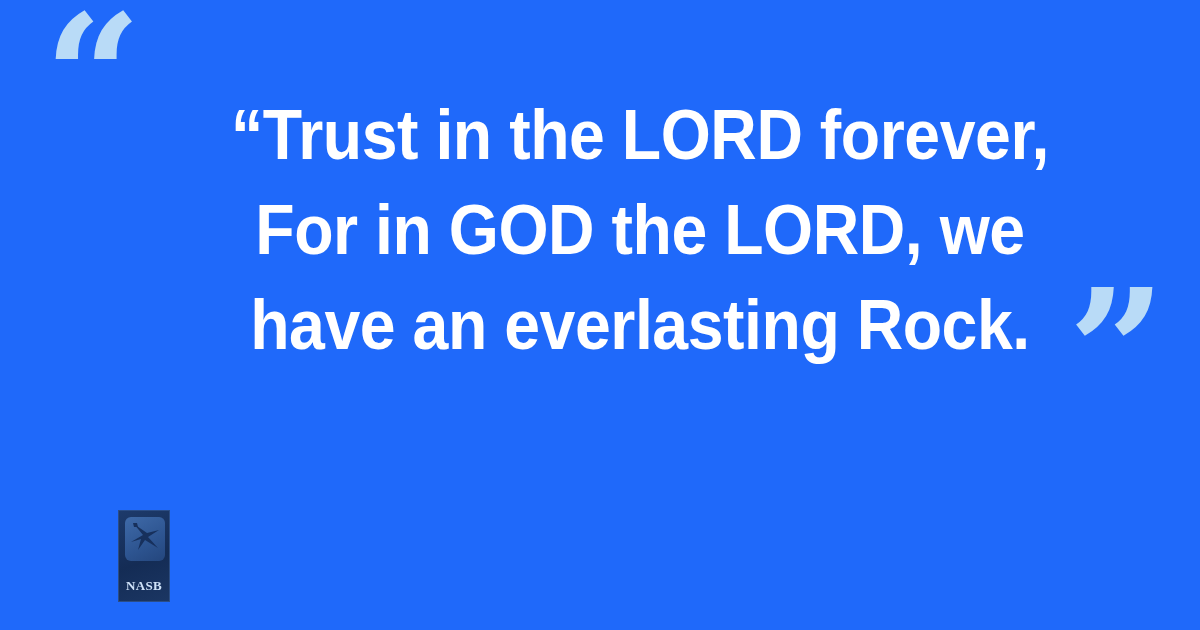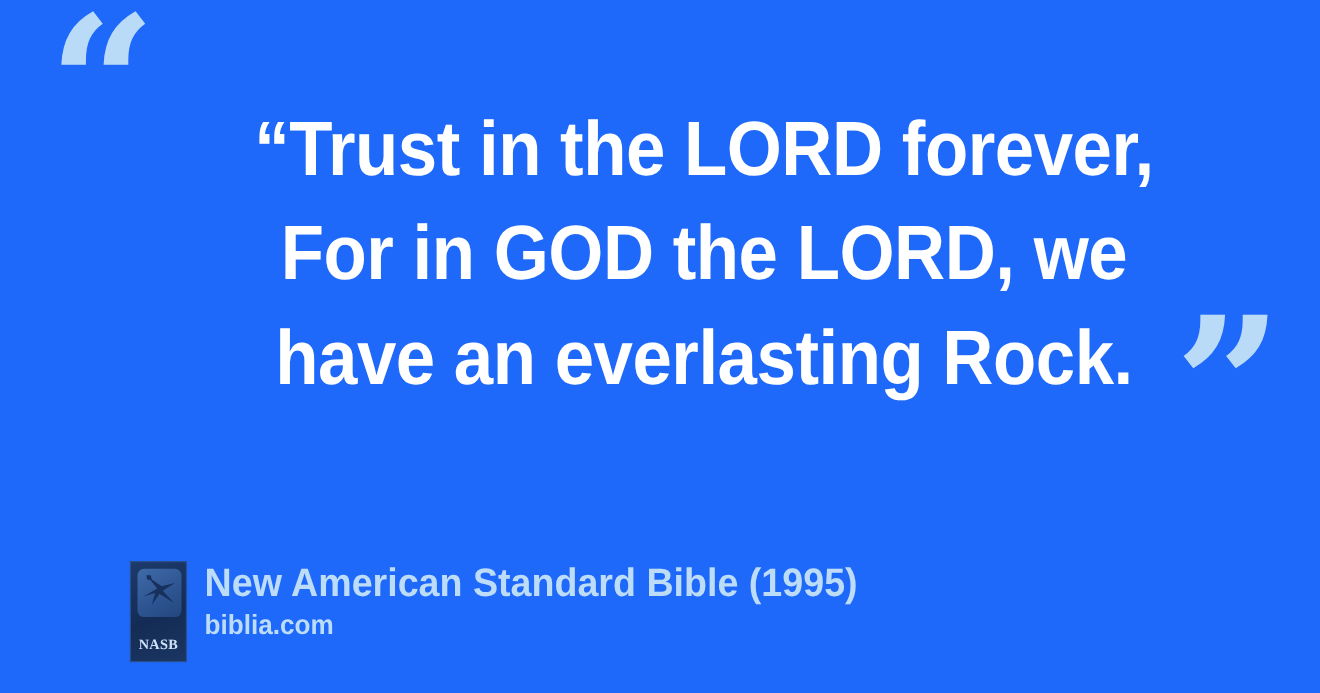--- a/index.html
+++ b/index.html
@@ -155,20 +155,16 @@
     <div id="logo">
       <div id="logo-emblem-box">
         <svg width="34" height="34" viewBox="0 0 34 34" aria-hidden="true">
           <path d="M6 3 L15 14 L3 21 L13 18 L10 29 L17 19 L30 27 L20 16 L31 9 L19 12 Z" fill="#17305c"></path>
           <path d="M5 2 L9 2 L10 6 L6 6 Z" fill="#17305c"></path>
         </svg>
       </div>
       <div id="logo-wordmark">NASB</div>
     </div>
 
-    <div id="footer-text">
-      <div id="footer-title">New American Standard Bible (1995)</div>
-      <div id="footer-site">biblia.com</div>
-    </div>
 
   </div>
 
 </div>
 
 </body></html>

